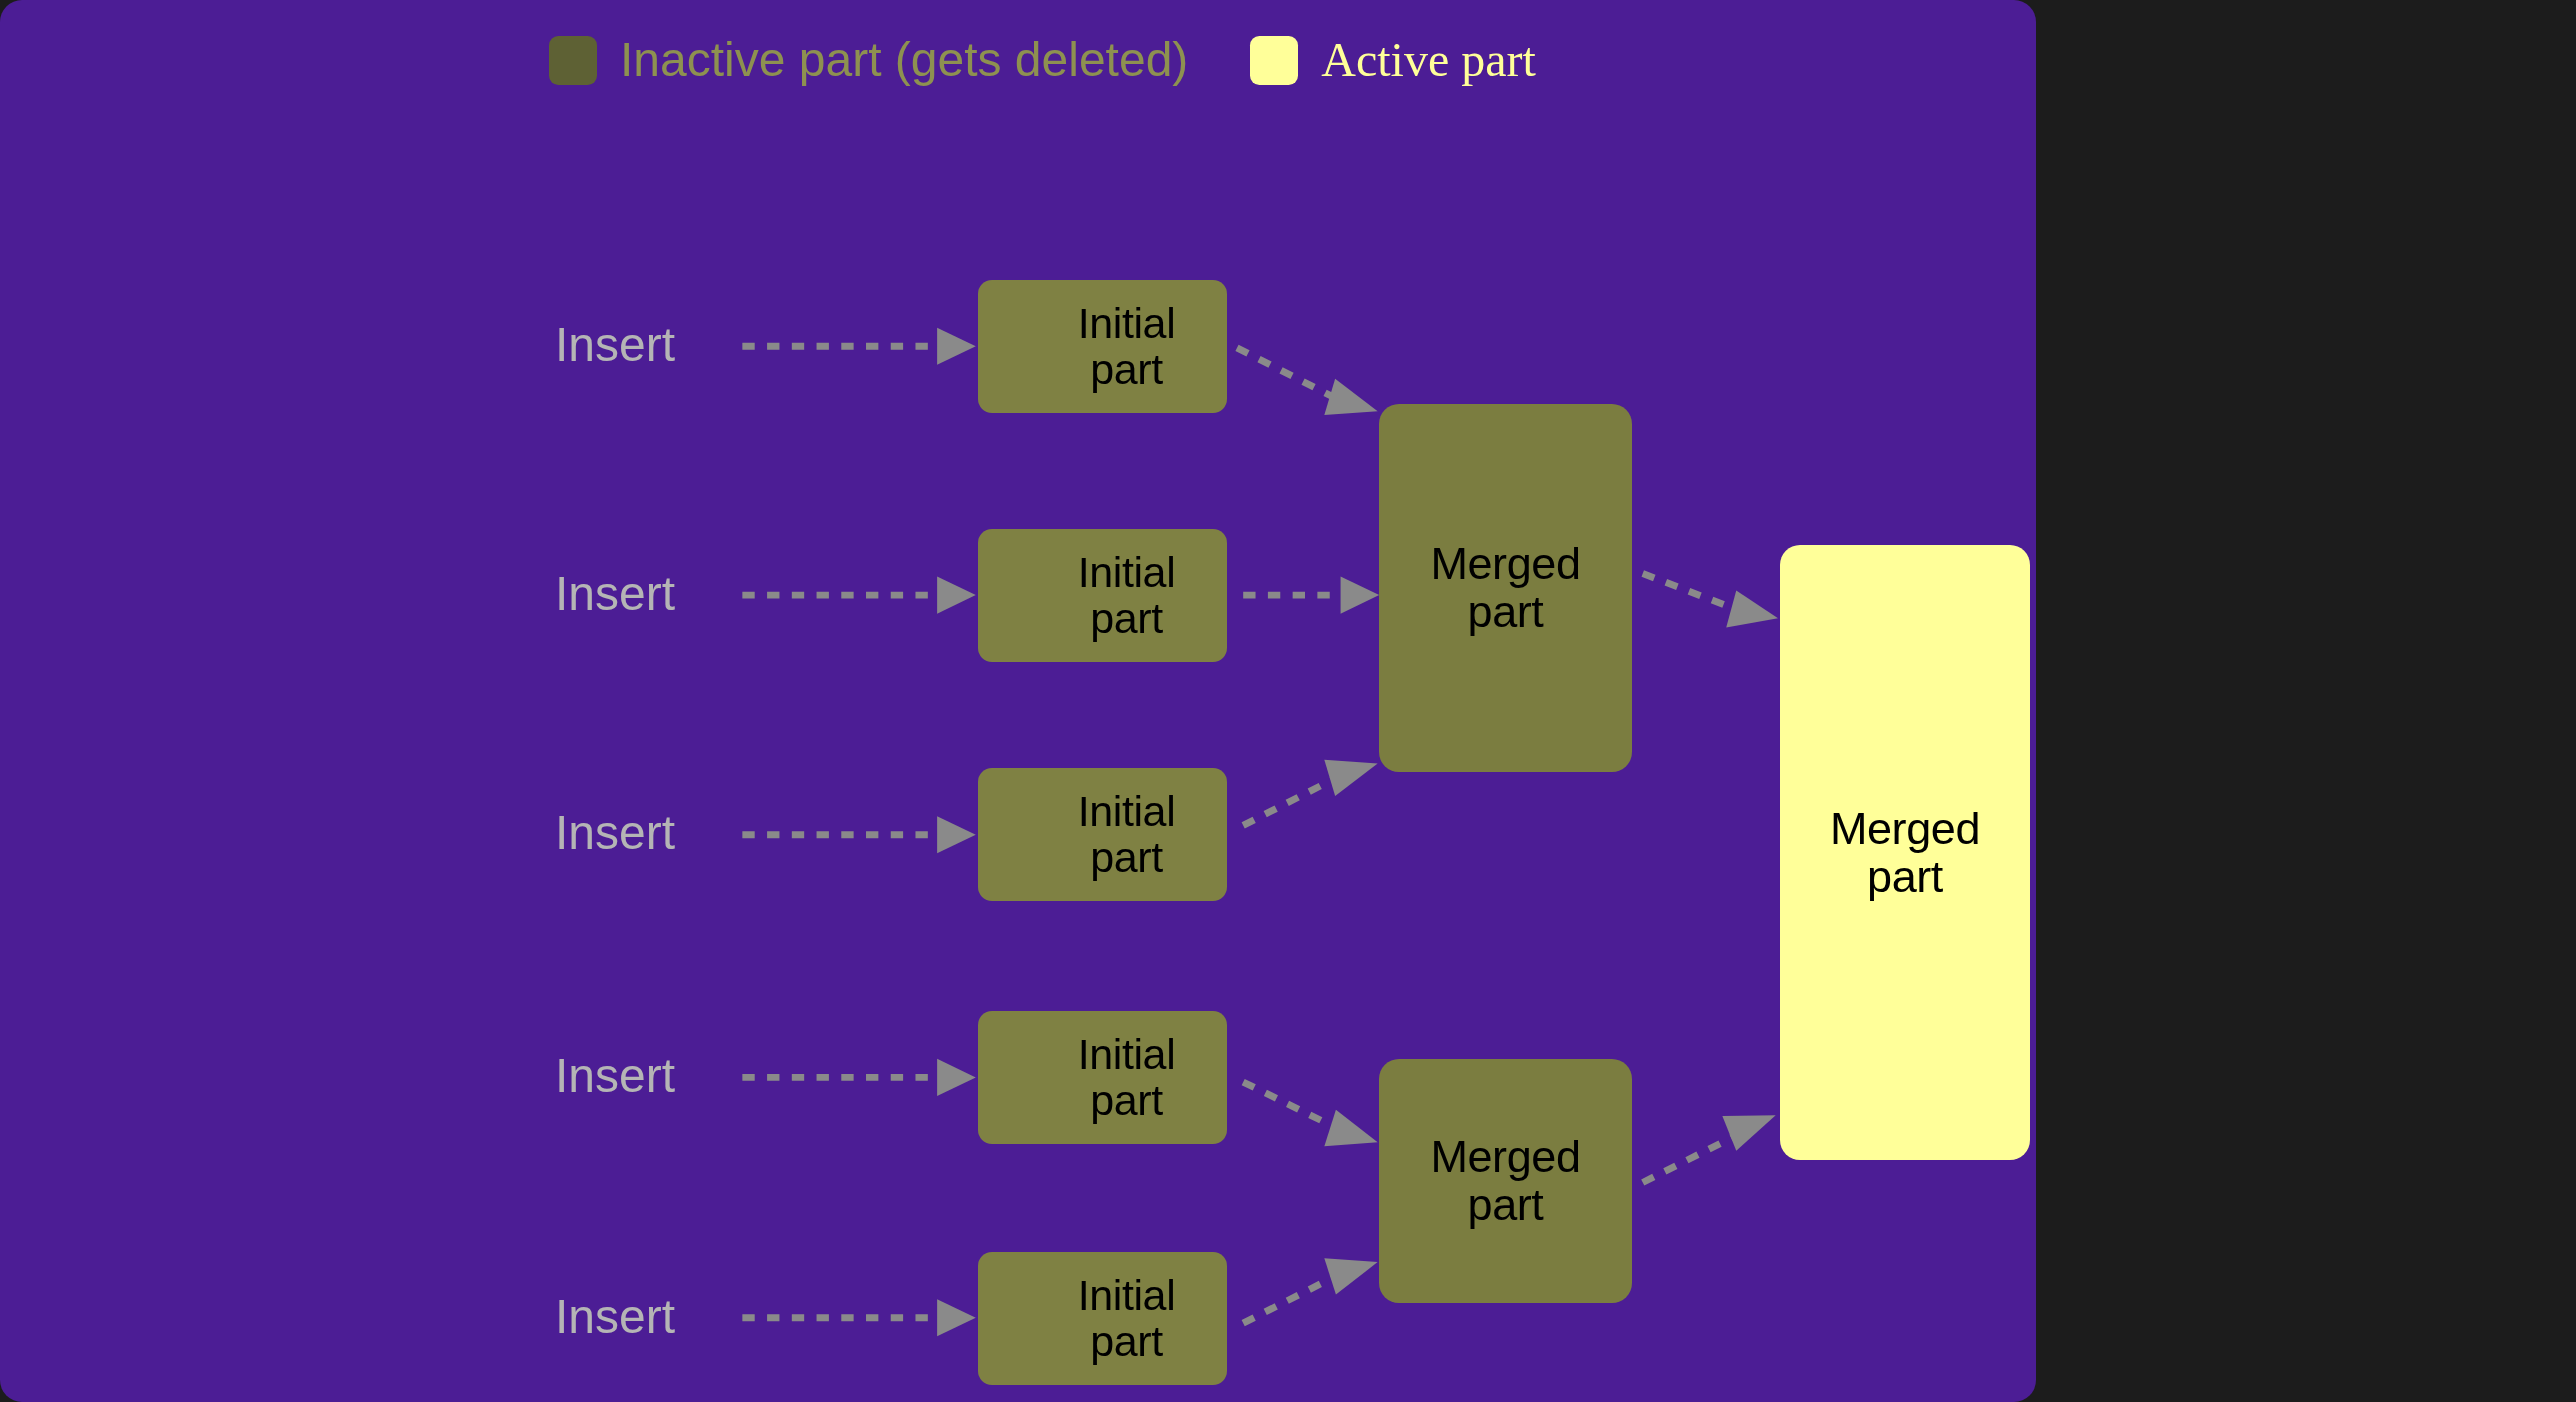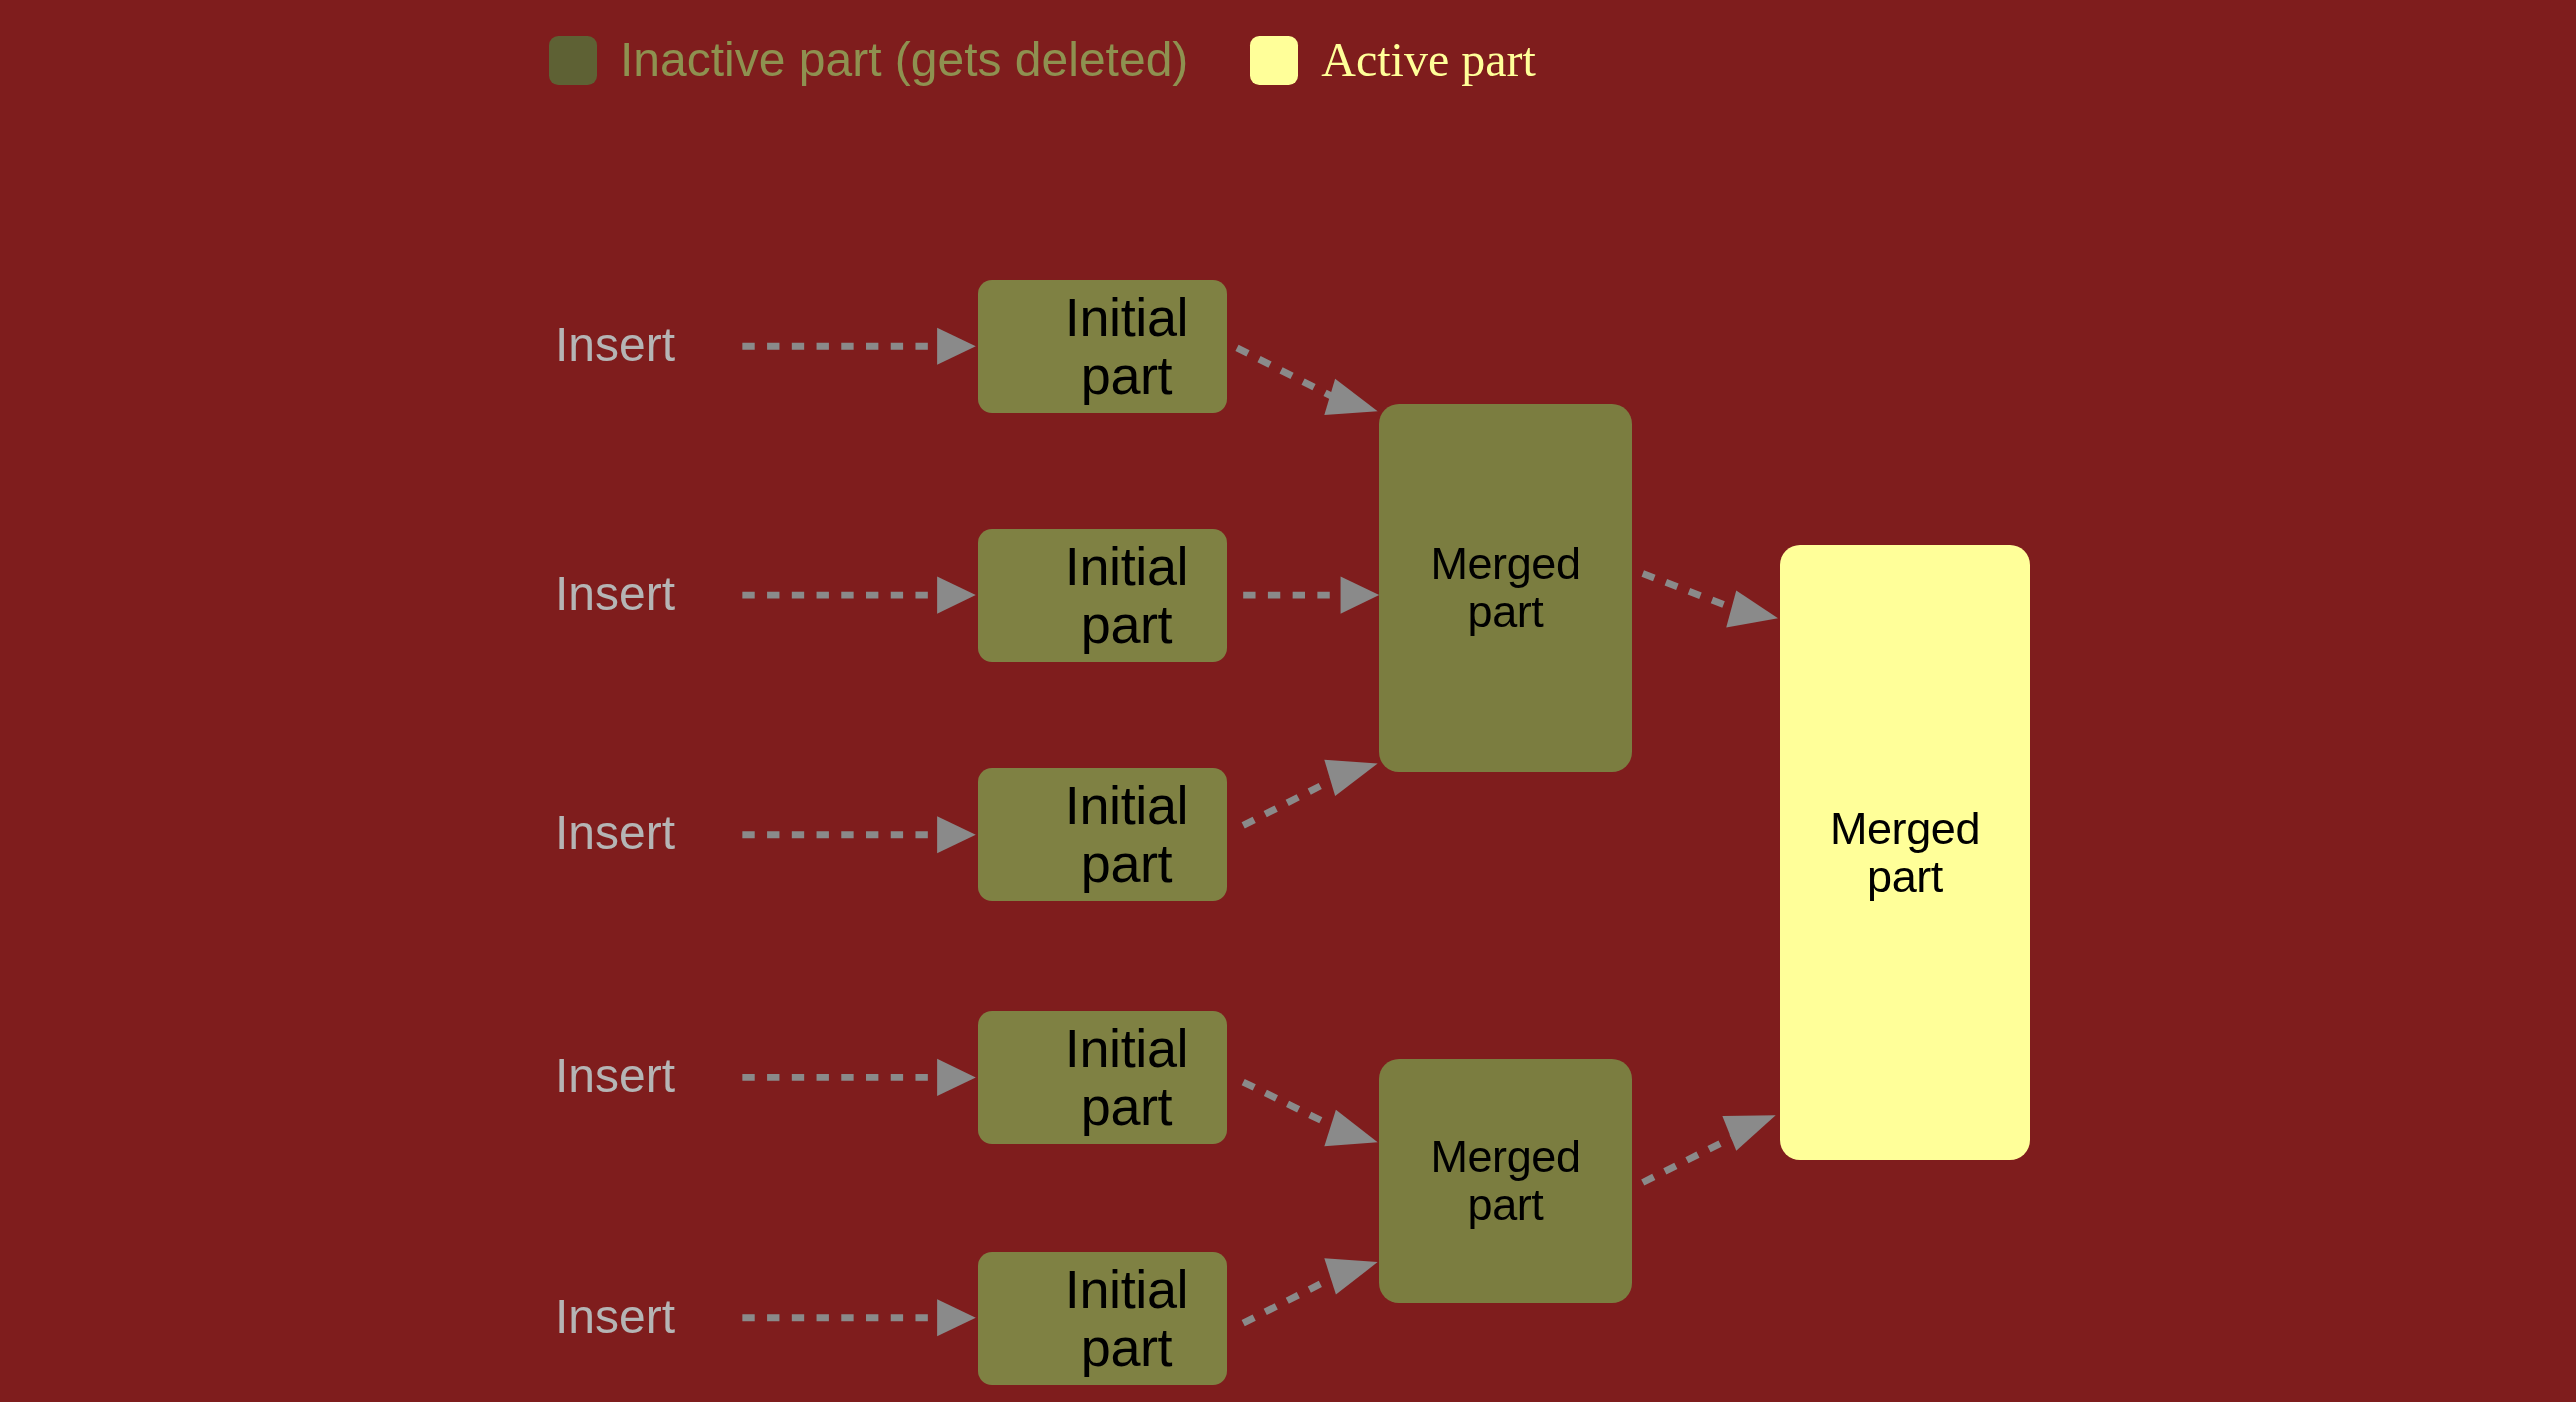--- a/index.html
+++ b/index.html
@@ -11,23 +11,24 @@
     width: 2576px;
     height: 1402px;
     position: relative;
     overflow: hidden;
     font-family: "Liberation Sans", sans-serif;
   }
 
   #stage {
     position: absolute;
     inset: 0;
-    width: 2576px;
+    width: 2036px;
     height: 1402px;
-    background: #7f1d1d;
+    background: #4c1d95;
+    border-radius: 22px;
   }
 
   
   #legend {
     position: absolute;
     left: 549px;
     top: 20px;
     height: 80px;
     display: flex;
     align-items: center;
@@ -63,21 +64,21 @@
     align-items: center;
     justify-content: center;
     text-align: center;
     color: #000000;
     line-height: 1.06;
     letter-spacing: -0.4px;
   }
   .node.initial {
     background: #7f8143;
     border-radius: 14px;
-    font-size: 54px;
+    font-size: 43px;
     width: 249px;
     height: 133px;
     padding-left: 48px;
   }
   .node.merged {
     background: #7b7d40;
     border-radius: 20px;
     font-size: 45px;
   }
   .node.activepart {

